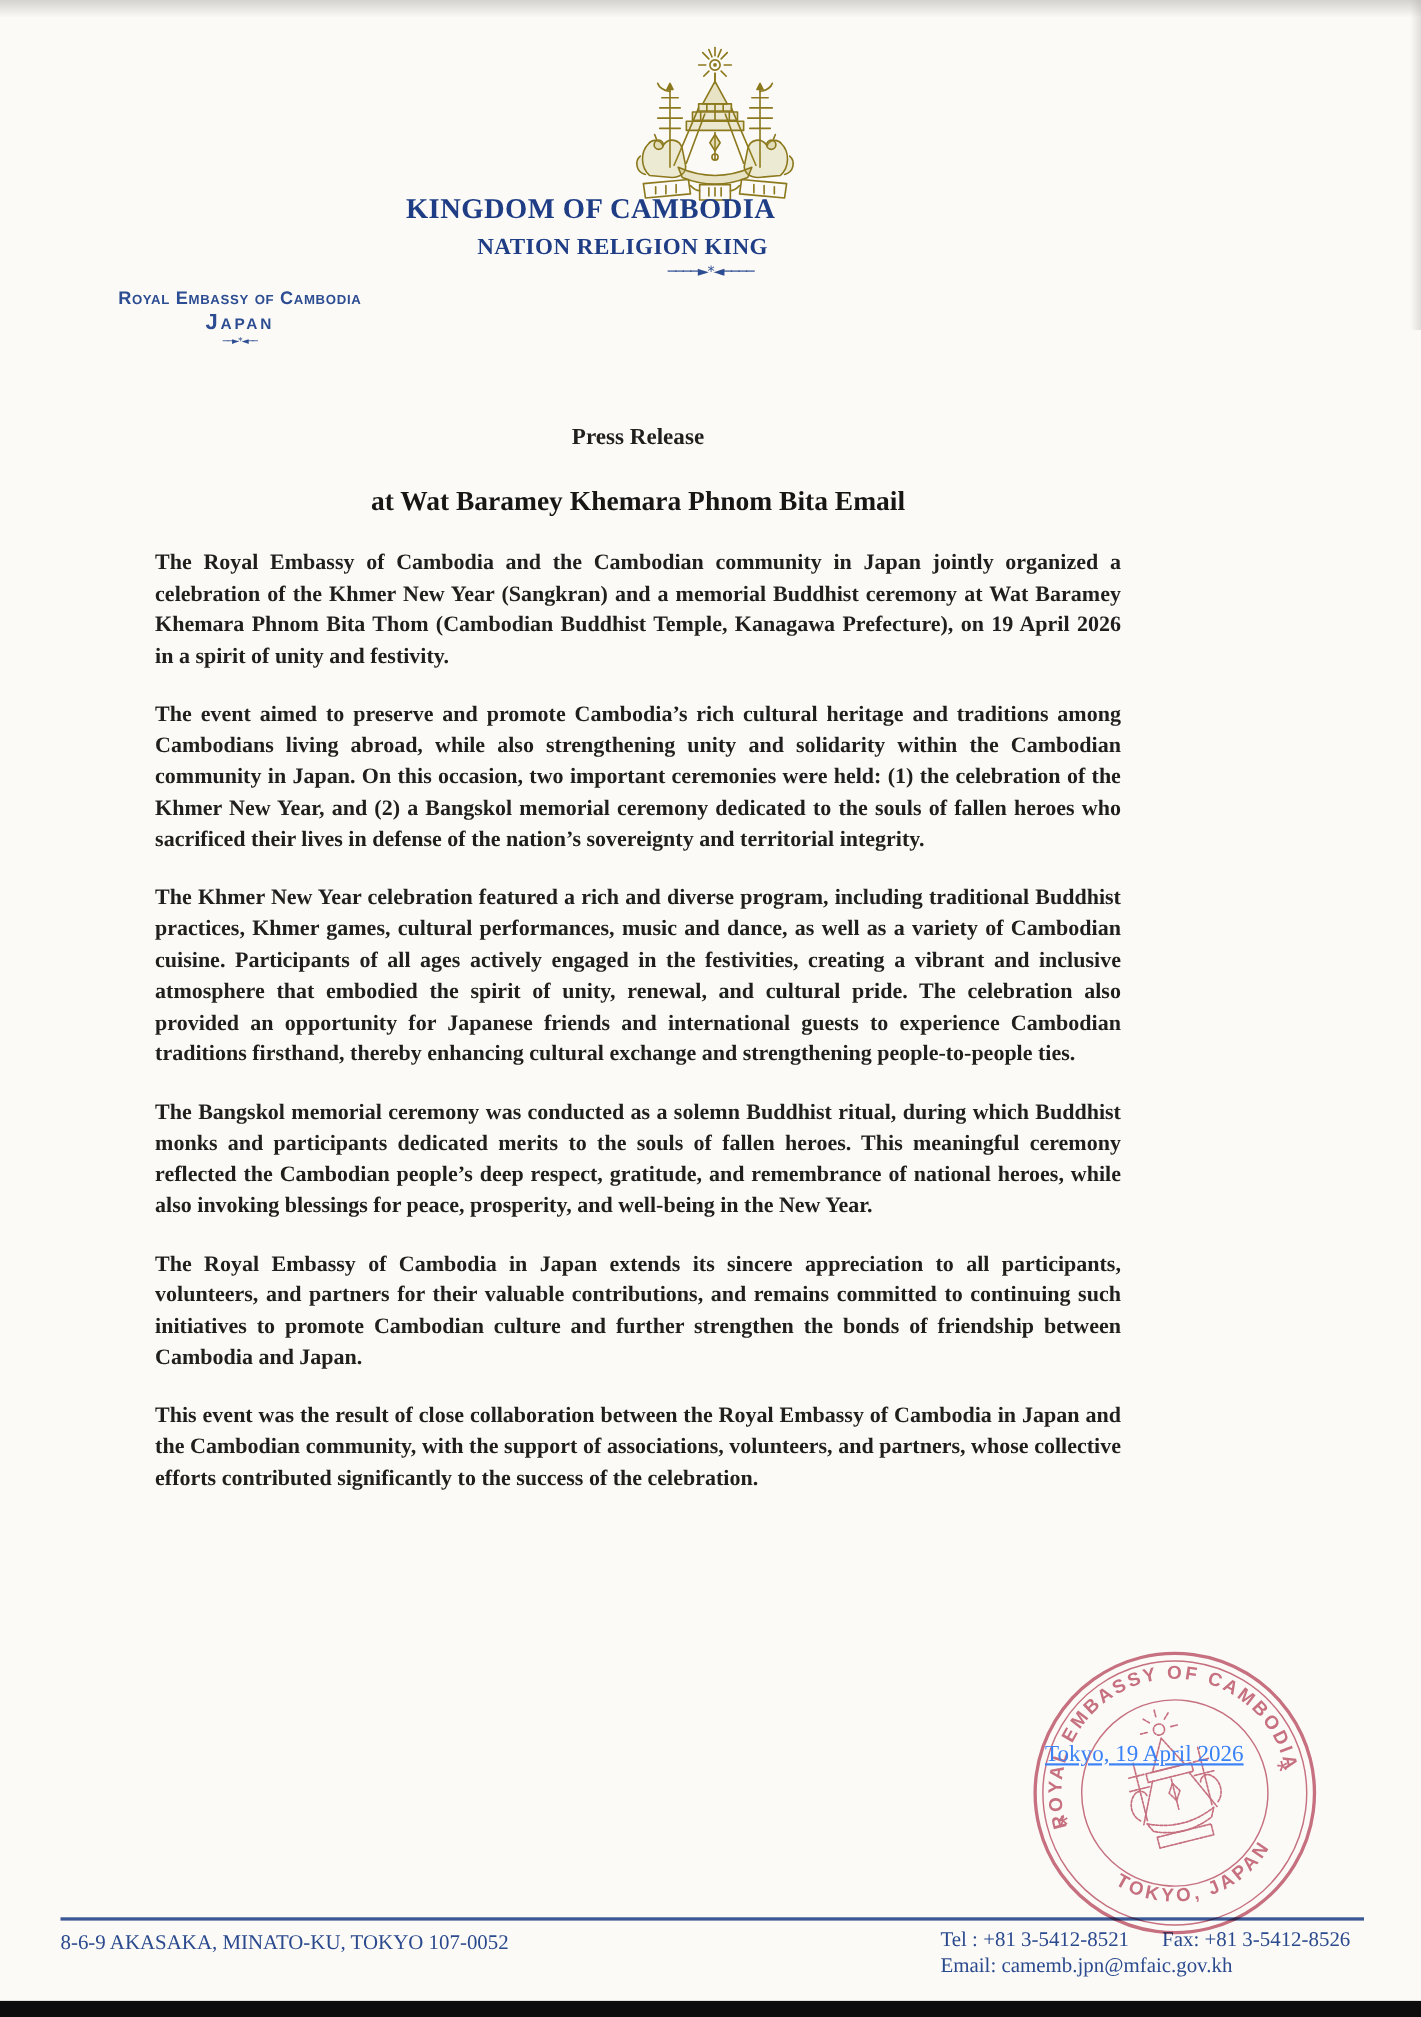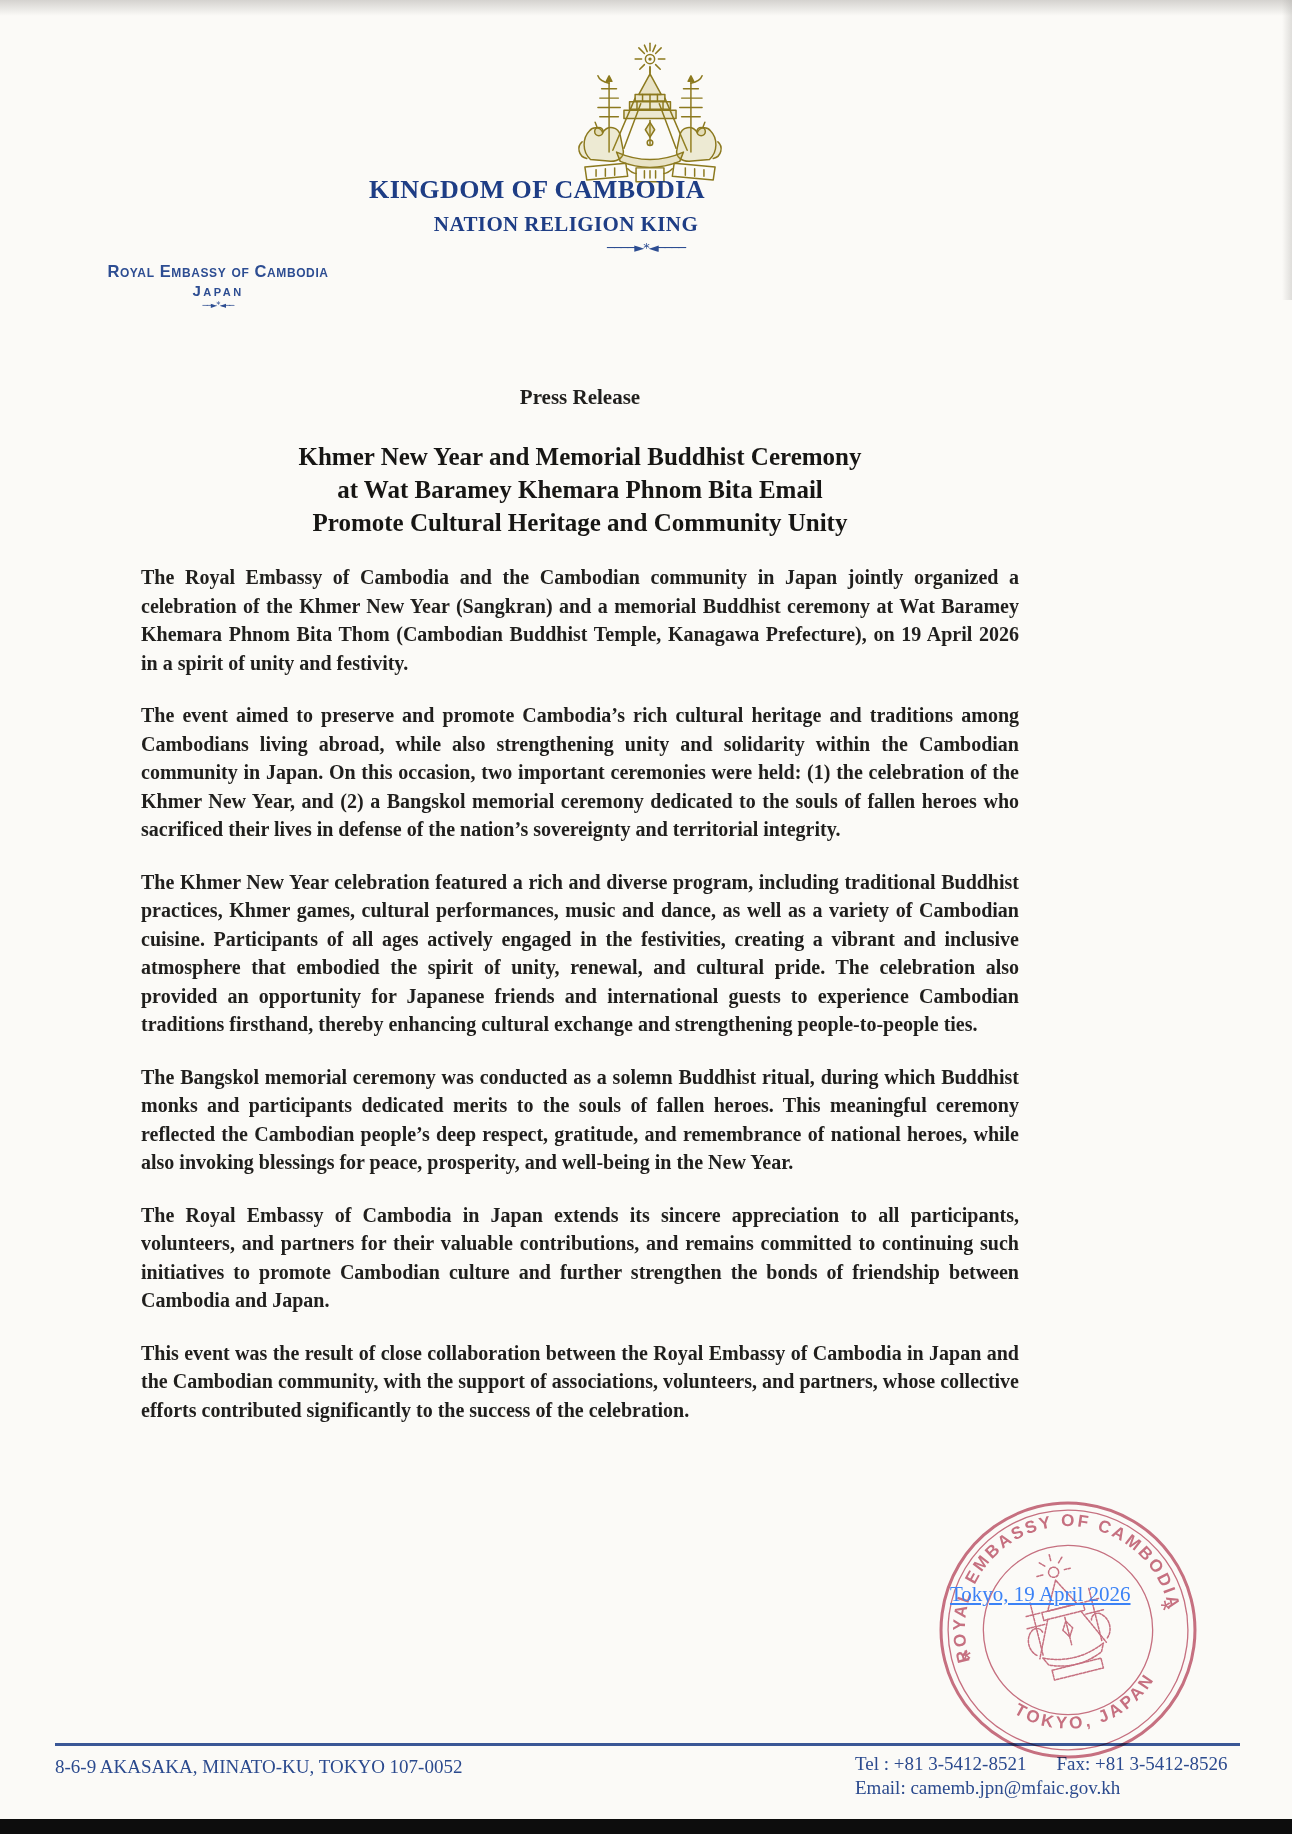--- a/index.html
+++ b/index.html
@@ -18,21 +18,21 @@
   .h-kingdom{position:absolute;left:0;top:175px;width:1074px;text-align:center;
     color:#1e3d85;font-size:26px;font-weight:bold;letter-spacing:.4px;}
   .h-motto{position:absolute;left:0;top:212px;width:1132px;text-align:center;
     color:#1e3d85;font-size:21px;font-weight:bold;letter-spacing:.4px;}
   .h-orn{position:absolute;left:0;top:240px;width:1292px;text-align:center;
     color:#2d4d92;font-size:13px;font-family:"DejaVu Sans",sans-serif;letter-spacing:-1px;}
 
   .embassy{position:absolute;left:84px;top:262px;width:268px;text-align:center;
     font-family:"Liberation Sans",sans-serif;color:#2d4d92;}
   .embassy-name{font-size:16.5px;font-weight:bold;font-variant:small-caps;letter-spacing:.6px;}
-  .embassy-sub{font-size:15px;font-weight:bold;font-variant:small-caps;letter-spacing:2.5px;margin-top:1px;}
+  .embassy-sub{font-size:20px;font-weight:bold;font-variant:small-caps;letter-spacing:2.5px;margin-top:1px;}
   .embassy-orn{font-size:8.5px;font-family:"DejaVu Sans",sans-serif;letter-spacing:-1px;margin-top:1px;}
 
   
   .doc{position:absolute;left:141px;top:384px;width:878px;}
   .press-release{text-align:center;font-weight:bold;font-size:21px;line-height:26px;font-family:Liberation Serif, serif;}
   .title{margin-top:30px;text-align:center;font-weight:bold;font-size:25px;line-height:33px;color:#171614;}
   .dateline{margin-top:38px;font-weight:bold;font-size:21px;line-height:26px;}
   .doc p{margin:24px 0 0 0;font-size:20px;line-height:28.5px;text-align:justify;font-weight:bold;}
 
   .signoff{position:absolute;left:950px;top:1582px;font-size:21px;color:#3b82f6;z-index:5;text-decoration:underline;}
@@ -153,23 +153,21 @@
 
   <div class="embassy">
     <div class="embassy-name">Royal Embassy of Cambodia</div>
     <div class="embassy-sub">Japan</div>
     <div class="embassy-orn">──►*◄──</div>
   </div>
 
   <div class="doc">
     <div class="press-release">Press Release</div>
     <div class="title">
-      <div>Khmer New Year and Memorial Buddhist Ceremony</div>
       <div>at Wat Baramey Khemara Phnom Bita Email</div>
-      <div>Promote Cultural Heritage and Community Unity</div>
     </div>
     <p>The Royal Embassy of Cambodia and the Cambodian community in Japan jointly organized a celebration of the Khmer New Year (Sangkran) and a memorial Buddhist ceremony at Wat Baramey Khemara Phnom Bita Thom (Cambodian Buddhist Temple, Kanagawa Prefecture), on 19 April 2026 in a spirit of unity and festivity.</p>
     <p>The event aimed to preserve and promote Cambodia’s rich cultural heritage and traditions among Cambodians living abroad, while also strengthening unity and solidarity within the Cambodian community in Japan. On this occasion, two important ceremonies were held: (1) the celebration of the Khmer New Year, and (2) a Bangskol memorial ceremony dedicated to the souls of fallen heroes who sacrificed their lives in defense of the nation’s sovereignty and territorial integrity.</p>
     <p>The Khmer New Year celebration featured a rich and diverse program, including traditional Buddhist practices, Khmer games, cultural performances, music and dance, as well as a variety of Cambodian cuisine. Participants of all ages actively engaged in the festivities, creating a vibrant and inclusive atmosphere that embodied the spirit of unity, renewal, and cultural pride. The celebration also provided an opportunity for Japanese friends and international guests to experience Cambodian traditions firsthand, thereby enhancing cultural exchange and strengthening people-to-people ties.</p>
     <p>The Bangskol memorial ceremony was conducted as a solemn Buddhist ritual, during which Buddhist monks and participants dedicated merits to the souls of fallen heroes. This meaningful ceremony reflected the Cambodian people’s deep respect, gratitude, and remembrance of national heroes, while also invoking blessings for peace, prosperity, and well-being in the New Year.</p>
     <p>The Royal Embassy of Cambodia in Japan extends its sincere appreciation to all participants, volunteers, and partners for their valuable contributions, and remains committed to continuing such initiatives to promote Cambodian culture and further strengthen the bonds of friendship between Cambodia and Japan.</p>
     <p>This event was the result of close collaboration between the Royal Embassy of Cambodia in Japan and the Cambodian community, with the support of associations, volunteers, and partners, whose collective efforts contributed significantly to the success of the celebration.</p>
   </div>
 
   <div class="signoff">Tokyo, 19 April 2026</div>

